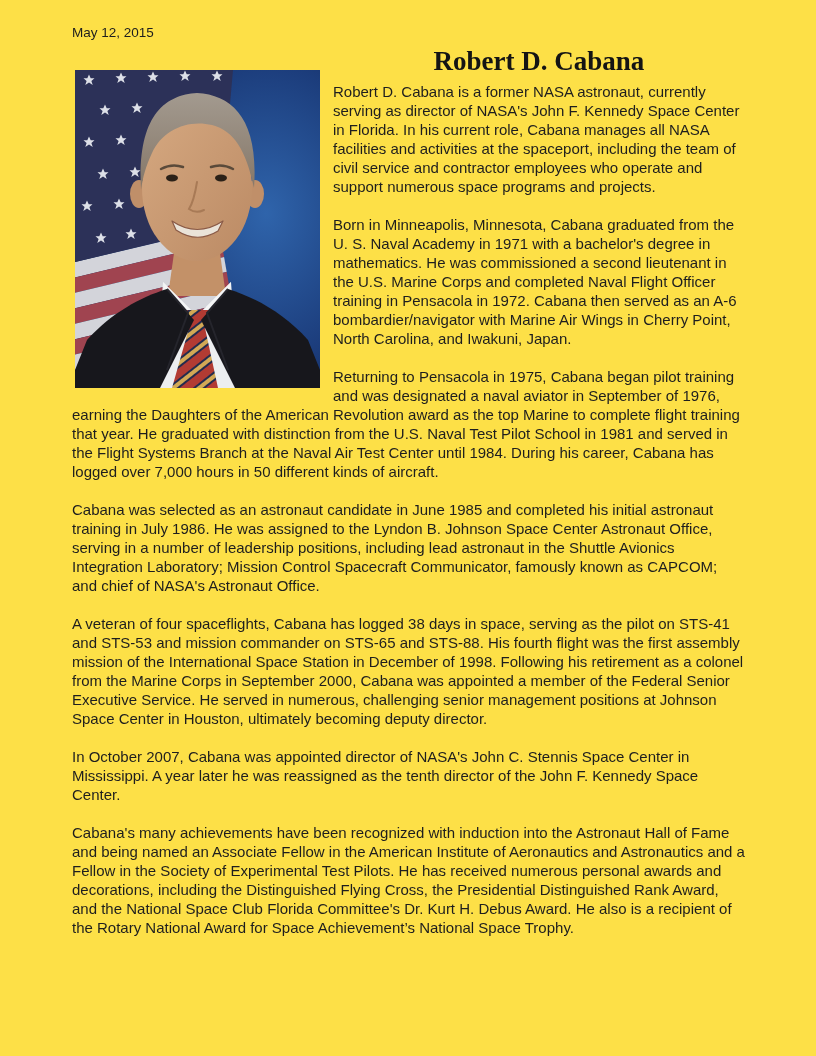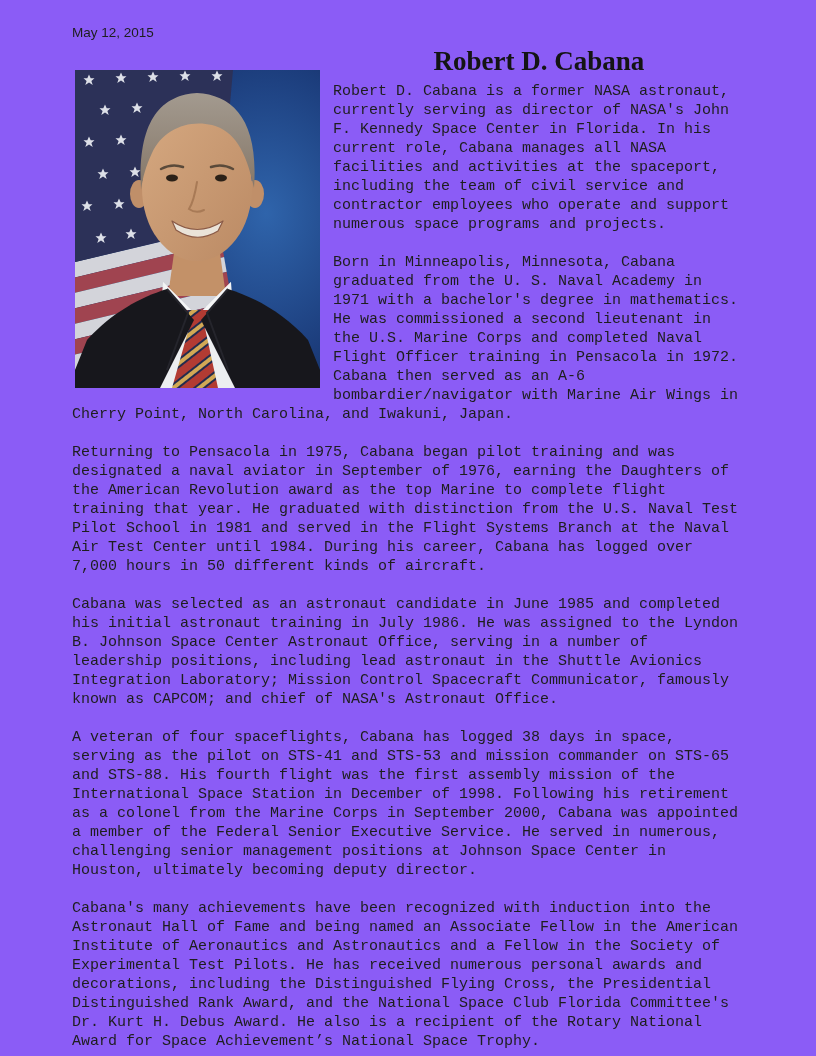--- a/index.html
+++ b/index.html
@@ -1,20 +1,20 @@
 <!DOCTYPE html>
 <html><head>
 <meta charset="utf-8">
 <style>
   html, body { margin: 0; padding: 0; background: #ffffff; }
   .page {
     position: relative;
     width: 816px;
     height: 1056px;
-    background: #8b5cf6;
+    background: #fde047;
     box-sizing: border-box;
     padding: 25px 71px 0 72px;
     font-family: "Liberation Sans", sans-serif;
     color: #1e1e1e;
     overflow: hidden;
   }
   .date-line {
     font-size: 13.5px;
     line-height: 16px;
     margin: 0 0 6px 0;
@@ -35,21 +35,20 @@
     line-height: 28px;
     margin: 0 0 7px 0;
     color: #141414;
     text-align: center;
   }
   .body-text p {
     font-size: 15px;
     line-height: 19px;
     margin: 0 0 19px 0;
     color: #1e1e1e;
-    font-family: Liberation Mono, monospace;
   }
 </style>
 </head>
 <body>
 
 <div class="page">
 
   <div class="date-line">May 12, 2015</div>
 
   <div class="body-text">
@@ -148,16 +147,17 @@
       </svg>
     </span>
 
     <h1 class="doc-title">Robert D. Cabana</h1>
 
     <p>Robert D. Cabana is a former NASA astronaut, currently serving as director of NASA's John F. Kennedy Space Center in Florida. In his current role, Cabana manages all NASA facilities and activities at the spaceport, including the team of civil service and contractor employees who operate and support numerous space programs and projects.</p>
     <p>Born in Minneapolis, Minnesota, Cabana graduated from the U. S. Naval Academy in 1971 with a bachelor's degree in mathematics. He was commissioned a second lieutenant in the U.S. Marine Corps and completed Naval Flight Officer training in Pensacola in 1972. Cabana then served as an A-6 bombardier/navigator with Marine Air Wings in Cherry Point, North Carolina, and Iwakuni, Japan.</p>
     <p>Returning to Pensacola in 1975, Cabana began pilot training and was designated a naval aviator in September of 1976, earning the Daughters of the American Revolution award as the top Marine to complete flight training that year. He graduated with distinction from the U.S. Naval Test Pilot School in 1981 and served in the Flight Systems Branch at the Naval Air Test Center until 1984. During his career, Cabana has logged over 7,000 hours in 50 different kinds of aircraft.</p>
     <p>Cabana was selected as an astronaut candidate in June 1985 and completed his initial astronaut training in July 1986. He was assigned to the Lyndon B. Johnson Space Center Astronaut Office, serving in a number of leadership positions, including lead astronaut in the Shuttle Avionics Integration Laboratory; Mission Control Spacecraft Communicator, famously known as CAPCOM; and chief of NASA's Astronaut Office.</p>
     <p>A veteran of four spaceflights, Cabana has logged 38 days in space, serving as the pilot on STS-41 and STS-53 and mission commander on STS-65 and STS-88. His fourth flight was the first assembly mission of the International Space Station in December of 1998. Following his retirement as a colonel from the Marine Corps in September 2000, Cabana was appointed a member of the Federal Senior Executive Service. He served in numerous, challenging senior management positions at Johnson Space Center in Houston, ultimately becoming deputy director.</p>
+    <p>In October 2007, Cabana was appointed director of NASA's John C. Stennis Space Center in Mississippi. A year later he was reassigned as the tenth director of the John F. Kennedy Space Center.</p>
     <p>Cabana's many achievements have been recognized with induction into the Astronaut Hall of Fame and being named an Associate Fellow in the American Institute of Aeronautics and Astronautics and a Fellow in the Society of Experimental Test Pilots. He has received numerous personal awards and decorations, including the Distinguished Flying Cross, the Presidential Distinguished Rank Award, and the National Space Club Florida Committee's Dr. Kurt H. Debus Award.  He also is a recipient of the Rotary National Award for Space Achievement’s National Space Trophy.</p>
 
   </div>
 </div>
 
 </body></html>

